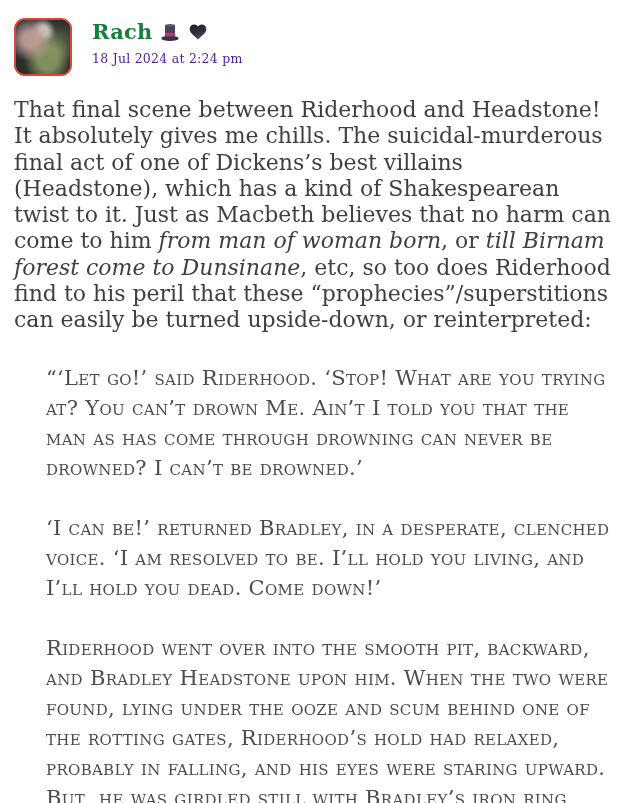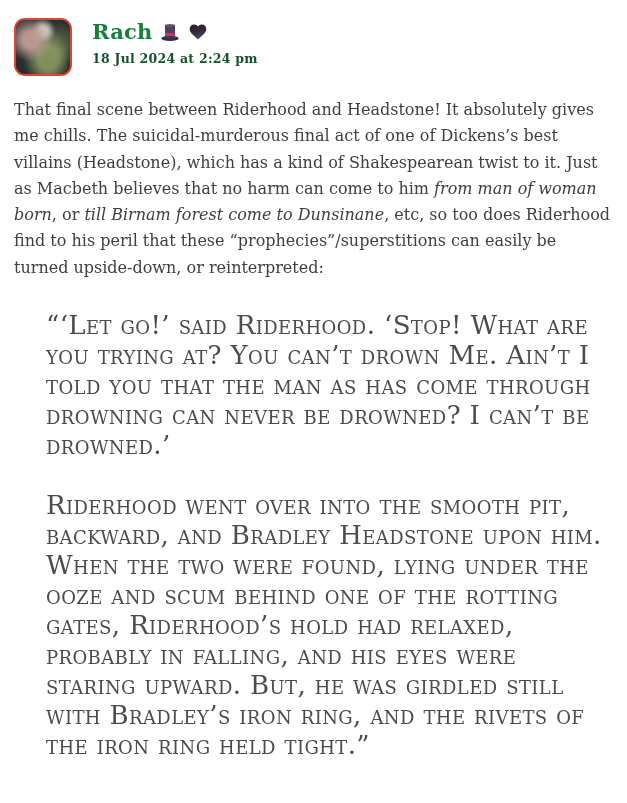--- a/index.html
+++ b/index.html
@@ -45,42 +45,42 @@
     text-decoration: none;
     letter-spacing: 0.2px;
     cursor: pointer;
   }
   .emoji { display: inline-flex; }
   .emoji svg { width: 20px; height: 20px; display: block; }
 
   .timestamp {
     margin-top: 7px;
     font-size: 12.5px;
-    font-weight: bold;
-    color: #14532d;
+    font-weight: normal;
+    color: #4c1d95;
     letter-spacing: 0.25px;
   }
 
   
   .comment-body { margin-top: 21px; }
   .lead {
     margin: 0;
-    font-size: 16px;
+    font-size: 22px;
     line-height: 26.3px;
     color: #3f3f3f;
   }
   .lead em { font-style: italic; }
 
   blockquote {
     margin: 29px 0 0 32px;
     padding: 0;
   }
   blockquote p {
     margin: 0 0 30px 0;
-    font-size: 26px;
+    font-size: 21px;
     line-height: 30px;
     font-variant: small-caps;
     letter-spacing: 0.015em;
     color: #4c4c4c;
   }
   blockquote p:last-child { margin-bottom: 0; }
 </style>
 </head>
 <body>
 
@@ -117,17 +117,18 @@
       </div>
       <div class="timestamp">18 Jul 2024 at 2:24 pm</div>
     </div>
   </header>
 
   <div class="comment-body">
     <p class="lead"><span>That final scene between Riderhood and Headstone! It absolutely gives me chills. The suicidal-murderous final act of one of Dickens’s best villains (Headstone), which has a kind of Shakespearean twist to it. Just as Macbeth believes that no harm can come to him </span><em>from man of woman born</em><span>, or </span><em>till Birnam forest come to Dunsinane</em><span>, etc, so too does Riderhood find to his peril that these “prophecies”/superstitions can easily be turned upside-down, or reinterpreted:</span></p>
 
     <blockquote>
       <p>“‘Let go!’ said Riderhood. ‘Stop! What are you trying at? You can’t drown Me. Ain’t I told you that the man as has come through drowning can never be drowned? I can’t be drowned.’</p>
+      <p>‘I can be!’ returned Bradley, in a desperate, clenched voice. ‘I am resolved to be. I’ll hold you living, and I’ll hold you dead. Come down!’</p>
       <p>Riderhood went over into the smooth pit, backward, and Bradley Headstone upon him. When the two were found, lying under the ooze and scum behind one of the rotting gates, Riderhood’s hold had relaxed, probably in falling, and his eyes were staring upward. But, he was girdled still with Bradley’s iron ring, and the rivets of the iron ring held tight.”</p>
     </blockquote>
   </div>
 
 </article>
 
 </body></html>

